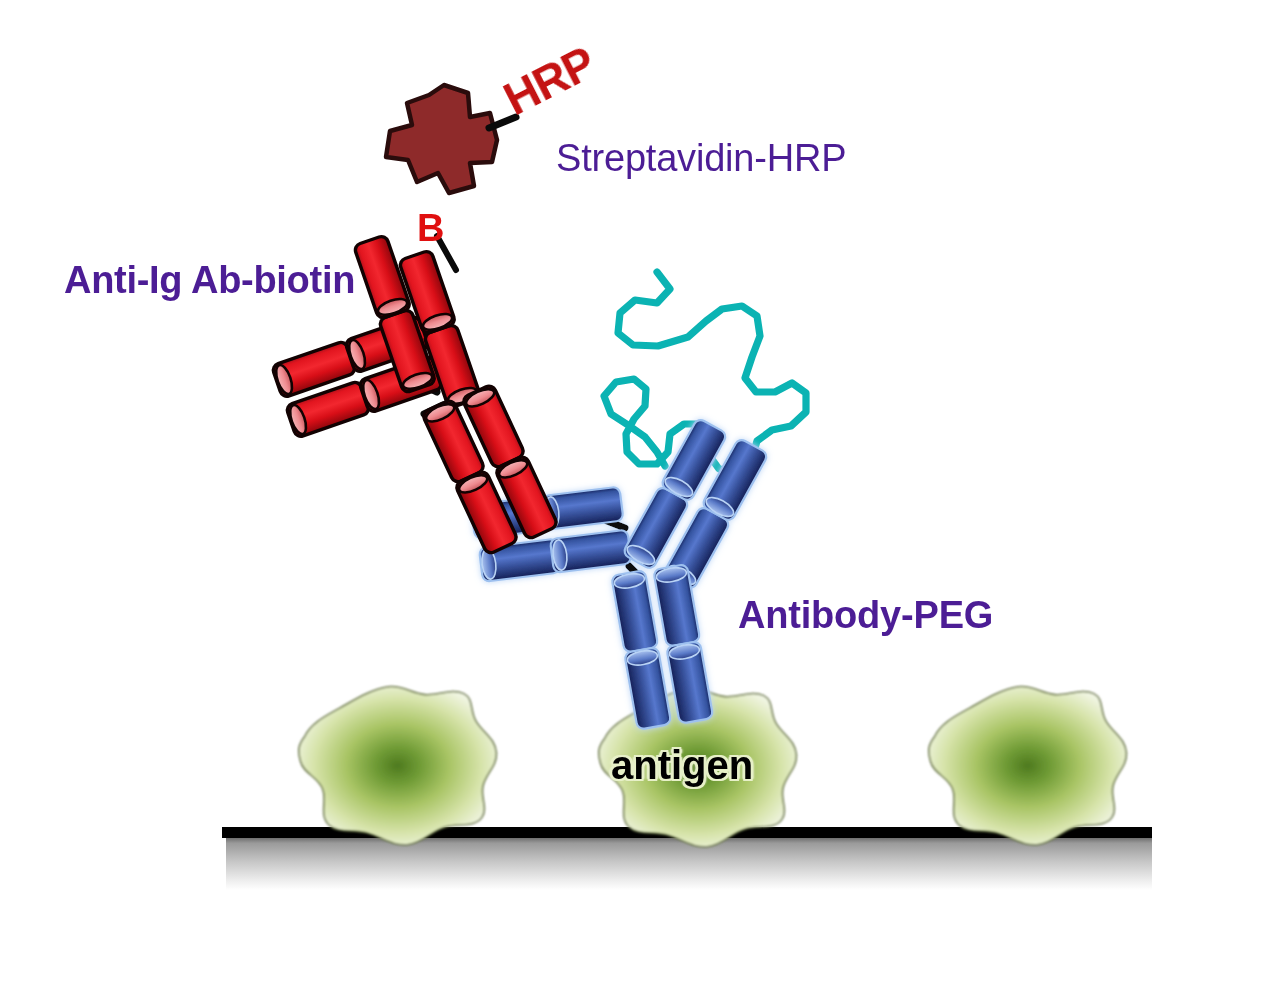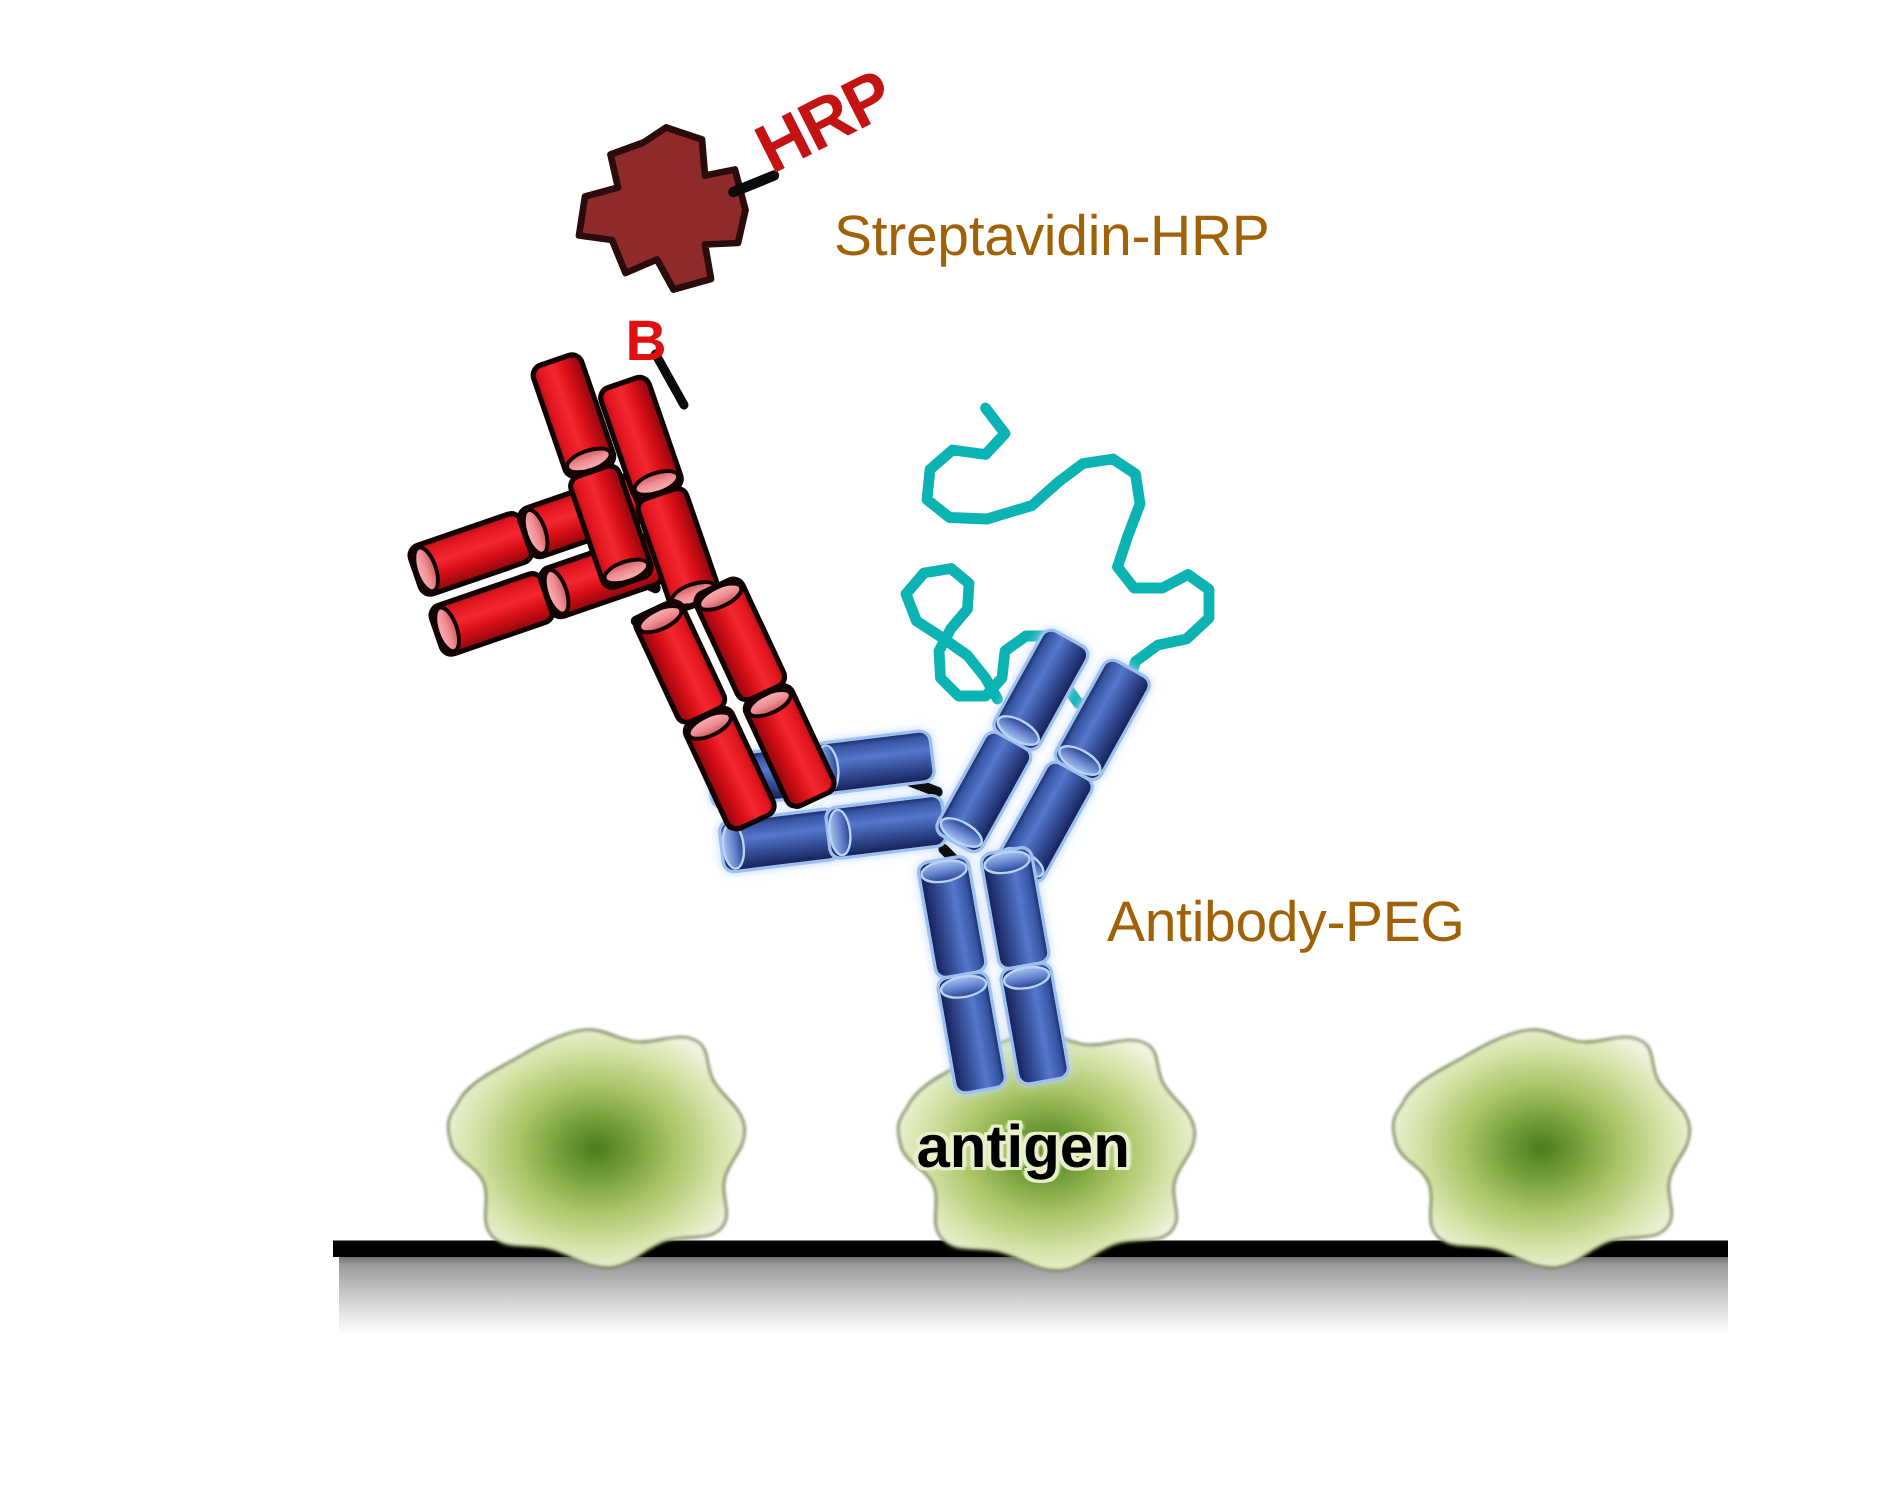--- a/index.html
+++ b/index.html
@@ -19,21 +19,21 @@
     overflow: hidden;
   }
   #scene {
     position: absolute;
     inset: 0;
     width: 1265px;
     height: 1008px;
   }
   .lbl {
     position: absolute;
-    color: #a16207;
+    color: #4c1d95;
     white-space: pre;
     line-height: 1.18;
     user-select: none;
   }
   .lbl-strep {
     left: 556px;
     top: 136px;
     font-size: 38px;
     font-weight: 400;
     letter-spacing: -0.2px;
@@ -42,21 +42,21 @@
     left: 64px;
     top: 258px;
     font-size: 38px;
     font-weight: 600;
     letter-spacing: -0.3px;
   }
   .lbl-pegconj {
     left: 738px;
     top: 503px;
     font-size: 38px;
-    font-weight: 400;
+    font-weight: 700;
     letter-spacing: -0.2px;
   }
   .lbl-antigen {
     left: 611px;
     top: 742px;
     font-size: 40px;
     font-weight: 700;
     color: #000000;
     text-shadow:
        2px 0 0 #e7f0c8, -2px 0 0 #e7f0c8, 0 2px 0 #e7f0c8, 0 -2px 0 #e7f0c8,
@@ -366,20 +366,21 @@
       <line x1="489" y1="128" x2="516" y2="117" stroke="#0a0a0a" stroke-width="7" stroke-linecap="round"></line>
     </g>
   </svg>
 
   <div class="lbl lbl-hrp">HRP</div>
 
   <div class="lbl lbl-b">B</div>
 
   <div class="lbl lbl-strep">Streptavidin-HRP</div>
 
+  <div class="lbl lbl-antiig">Anti-Ig Ab-biotin</div>
 
   <div class="lbl lbl-pegconj">
     <div>Antibody-PEG</div>
   </div>
 
   <div class="lbl lbl-antigen">antigen</div>
 
 </div>
 
 </body></html>

